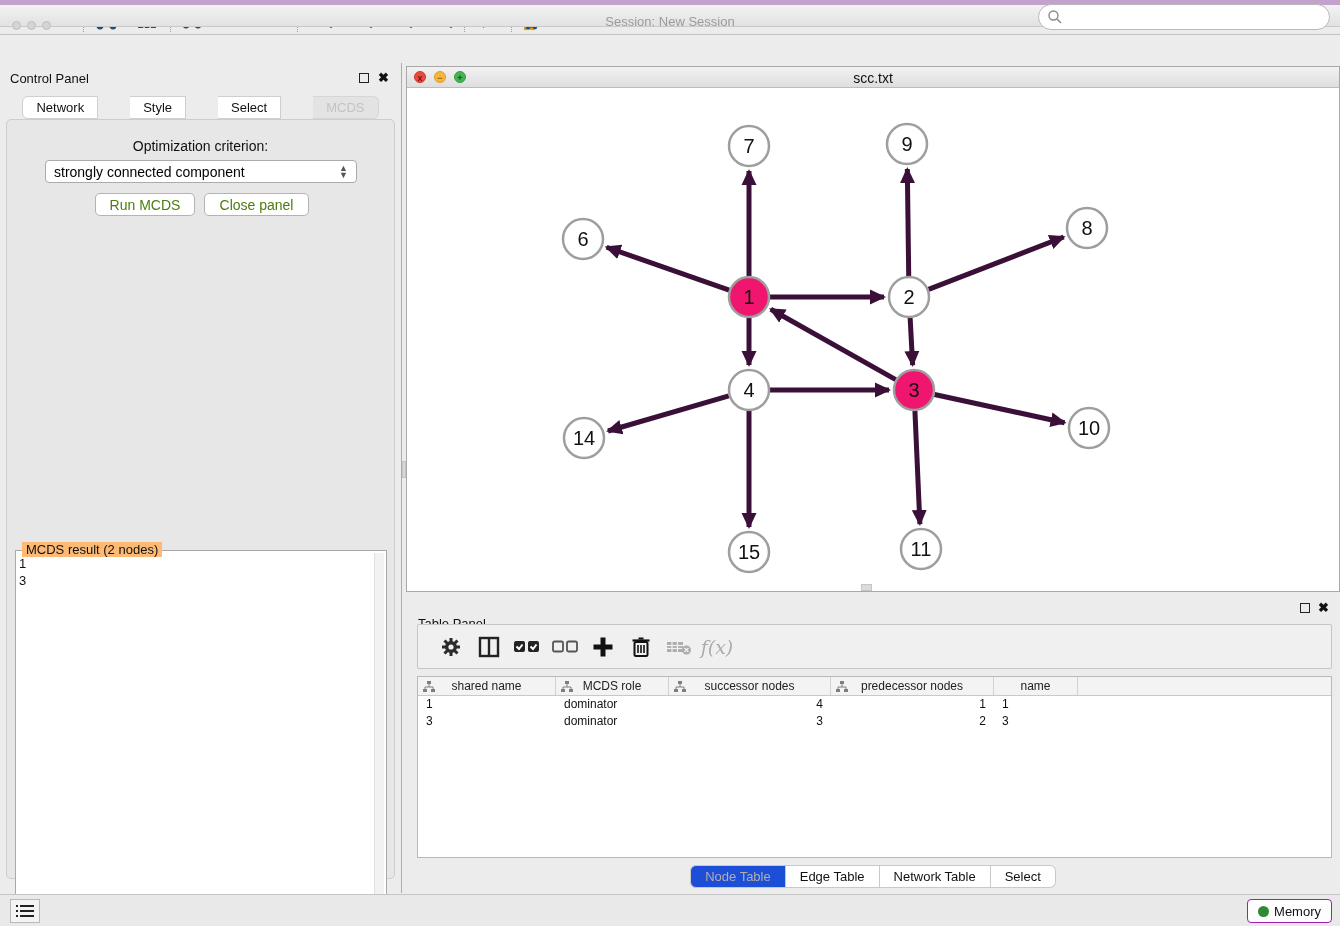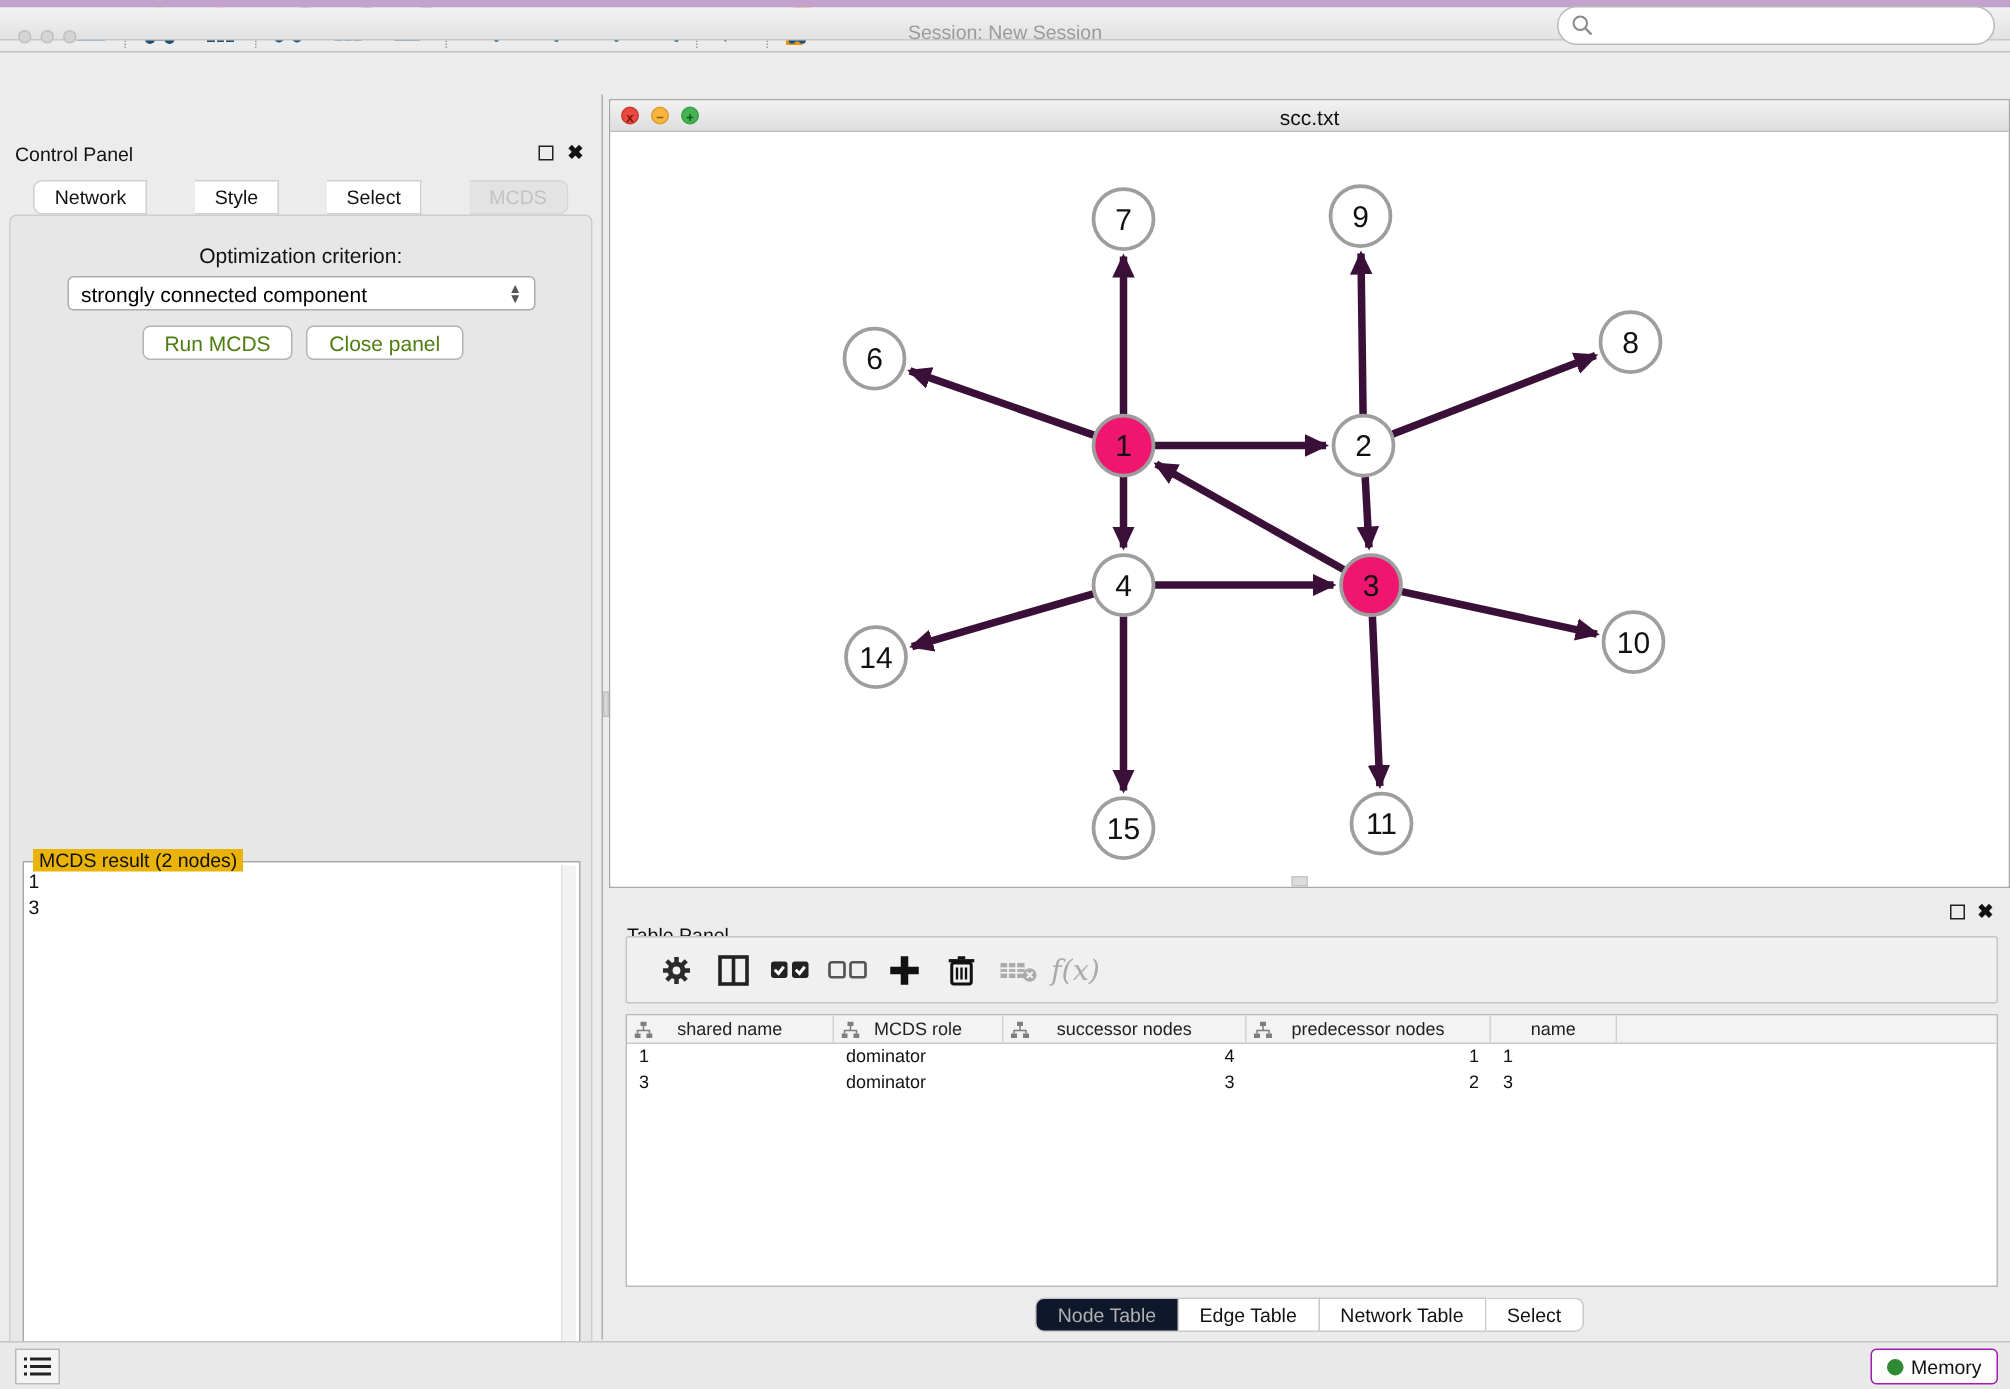--- a/index.html
+++ b/index.html
@@ -20,21 +20,21 @@
   
   #toolbar { left:0; top:28px; width:1340px; height:35px; background:#ECECEC;
     border-bottom:1px solid #C2C2C2; display:flex; align-items:center; }
   .ticon { width:40px; height:32px; display:flex; align-items:center; justify-content:center; cursor:default; }
   .tsep { width:1px; height:30px; border-left:1px dotted #9D9D9D; margin:0 3px; }
   #search-wrap { position:absolute; left:1038px; top:4px; width:292px; height:26px; background:#fff;
     border:1px solid #B9B9B9; border-radius:13px; display:flex; align-items:center; padding-left:8px; }
   #search-input { border:none; outline:none; flex:1; height:20px; font-size:13px; background:transparent; }
 
   
-  #control-panel { left:0; top:63px; width:401px; height:830px; background:#ECECEC;margin-top:24px; }
+  #control-panel { left:0; top:63px; width:401px; height:830px; background:#ECECEC; }
   #cp-header { position:absolute; left:0; top:5px; width:100%; height:20px; }
   #cp-title { position:absolute; left:10px; top:3px; font-size:13px; color:#111; }
   .panel-float { position:absolute; width:10px; height:10px; border:1.5px solid #222; top:5px; }
   .panel-close { position:absolute; top:2px; font-size:13px; font-weight:bold; color:#111; }
   #cp-float { right:32px; } #cp-close { right:12px; }
   #cp-tabs { position:absolute; left:0; top:33px; width:100%; display:flex; justify-content:center;gap:32px; }
   .cp-tab { font-size:13px; padding:3px 13px; background:#fff; border:1px solid #CFCFCF; border-left:none; color:#111; }
   .cp-tab:first-child { border-left:1px solid #CFCFCF; border-radius:6px 0 0 6px; }
   .cp-tab.active { background:#E3E3E3; color:#C3C3C3; border-radius:0 6px 6px 0; border-color:#D6D6D6; }
   #cp-body { position:absolute; left:6px; top:56px; width:389px; height:760px;
@@ -42,21 +42,21 @@
   #opt-label { position:absolute; left:0; top:18px; width:100%; text-align:center; font-size:14px; color:#111; }
   #criterion-select { position:absolute; left:38px; top:40px; width:312px; height:23px; background:#fff;
     border:1px solid #ABABAB; border-radius:4px; display:flex; align-items:center; padding:0 8px; font-size:14px; }
   #criterion-select .stepper { margin-left:auto; font-size:9px; line-height:7px; color:#555; text-align:center; }
   .cp-btn { position:absolute; top:73px; height:23px; background:#fff; border:1px solid #B3B3B3;
     border-radius:5px; font-size:14px; color:#4d7c0f; display:flex; align-items:center; justify-content:center; }
   #run-btn { left:88px; width:100px; }
   #closepanel-btn { left:197px; width:105px; }
   #mcds-fieldset { position:absolute; left:8px; top:430px; width:372px; height:382px;
     border:1px solid #A9A9A9; background:#fff; }
-  #mcds-legend { position:absolute; left:6px; top:-9px; background:#eab308; padding:0 4px; font-size:13px; color:#111; }
+  #mcds-legend { position:absolute; left:6px; top:-9px; background:#fdba74; padding:0 4px; font-size:13px; color:#111; }
   #mcds-text { position:absolute; left:3px; top:4px; width:352px; height:370px; font-size:13px;
     color:#111; line-height:17px; white-space:pre; }
   #mcds-scroll { position:absolute; right:2px; top:2px; width:10px; height:376px; background:#F2F2F2;
     border-left:1px solid #E0E0E0; }
 
   
   #v-splitter { left:401px; top:63px; width:5px; height:830px; background:#ECECEC; border-left:1px solid #ADADAD; }
   #v-grip { position:absolute; left:0px; top:398px; width:4px; height:17px; background:#D8D8D8; border:1px solid #C2C2C2; }
 
   
@@ -85,21 +85,21 @@
   #nt-header { display:flex; height:19px; background:#F3F3F3; border-bottom:1px solid #C9C9C9; }
   .nt-th { display:flex; align-items:center; justify-content:center; gap:5px; font-size:12px; color:#222;
     border-right:1px solid #D2D2D2; position:relative; }
   .nt-th .th-icon { position:absolute; left:5px; top:4px; }
   .nt-row { display:flex; height:17px; font-size:12px; color:#111; }
   .nt-td { padding:1px 8px; overflow:hidden; white-space:nowrap; }
   #tp-tabs { position:absolute; left:0; top:269px; width:100%; display:flex; justify-content:center; }
   .tp-tab { font-size:13px; padding:3px 14px; background:#fff; border:1px solid #C9C9C9; border-left:none; color:#111; }
   .tp-tab:first-child { border-left:1px solid #C9C9C9; border-radius:6px 0 0 6px; }
   .tp-tab:last-child { border-radius:0 6px 6px 0; }
-  .tp-tab.active { background:#0f172a; color:#AFAFAF; }
+  .tp-tab.active { background:#1d4ed8; color:#AFAFAF; }
 
   
   #status-bar { left:0; top:894px; width:1340px; height:32px; background:#E9E9E9; border-top:1px solid #C6C6C6; }
   #list-btn { position:absolute; left:10px; top:4px; width:30px; height:24px; background:#F4F4F4;
     border:1px solid #B9B9B9; display:flex; align-items:center; justify-content:center; }
   #memory-btn { position:absolute; right:8px; top:4px; height:24px; background:#FDFDFD; border:1px solid #a21caf;
     border-radius:4px; display:flex; align-items:center; gap:5px; padding:0 10px; font-size:13px; color:#111; }
   #memory-dot { width:11px; height:11px; border-radius:50%; background:#2E8B34; }
 </style>
 </head>

